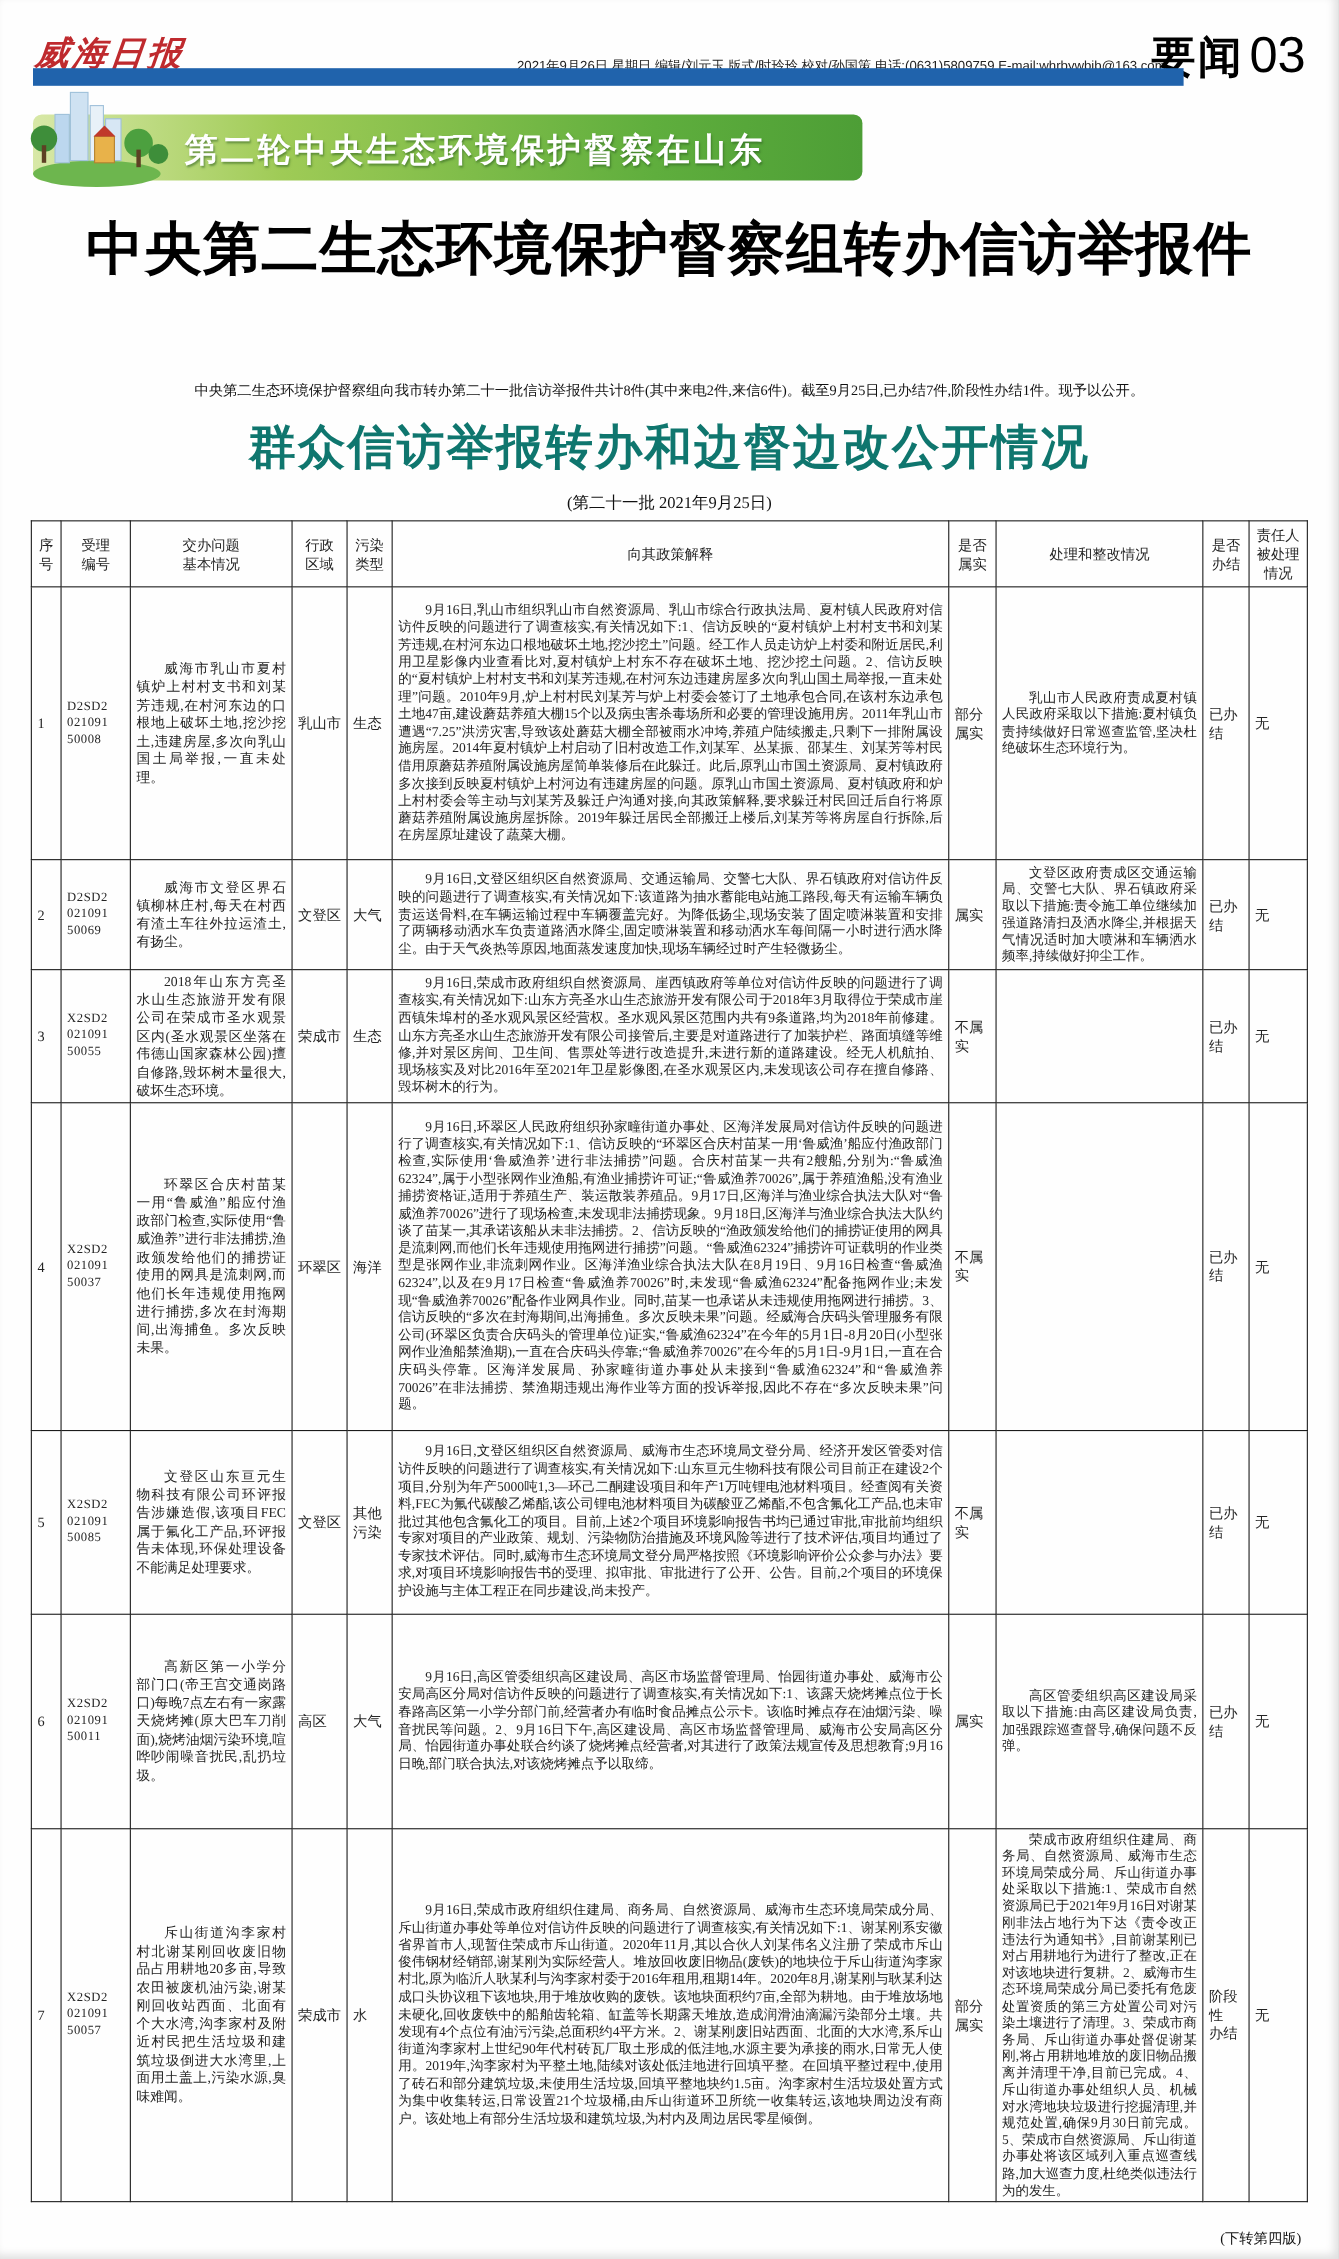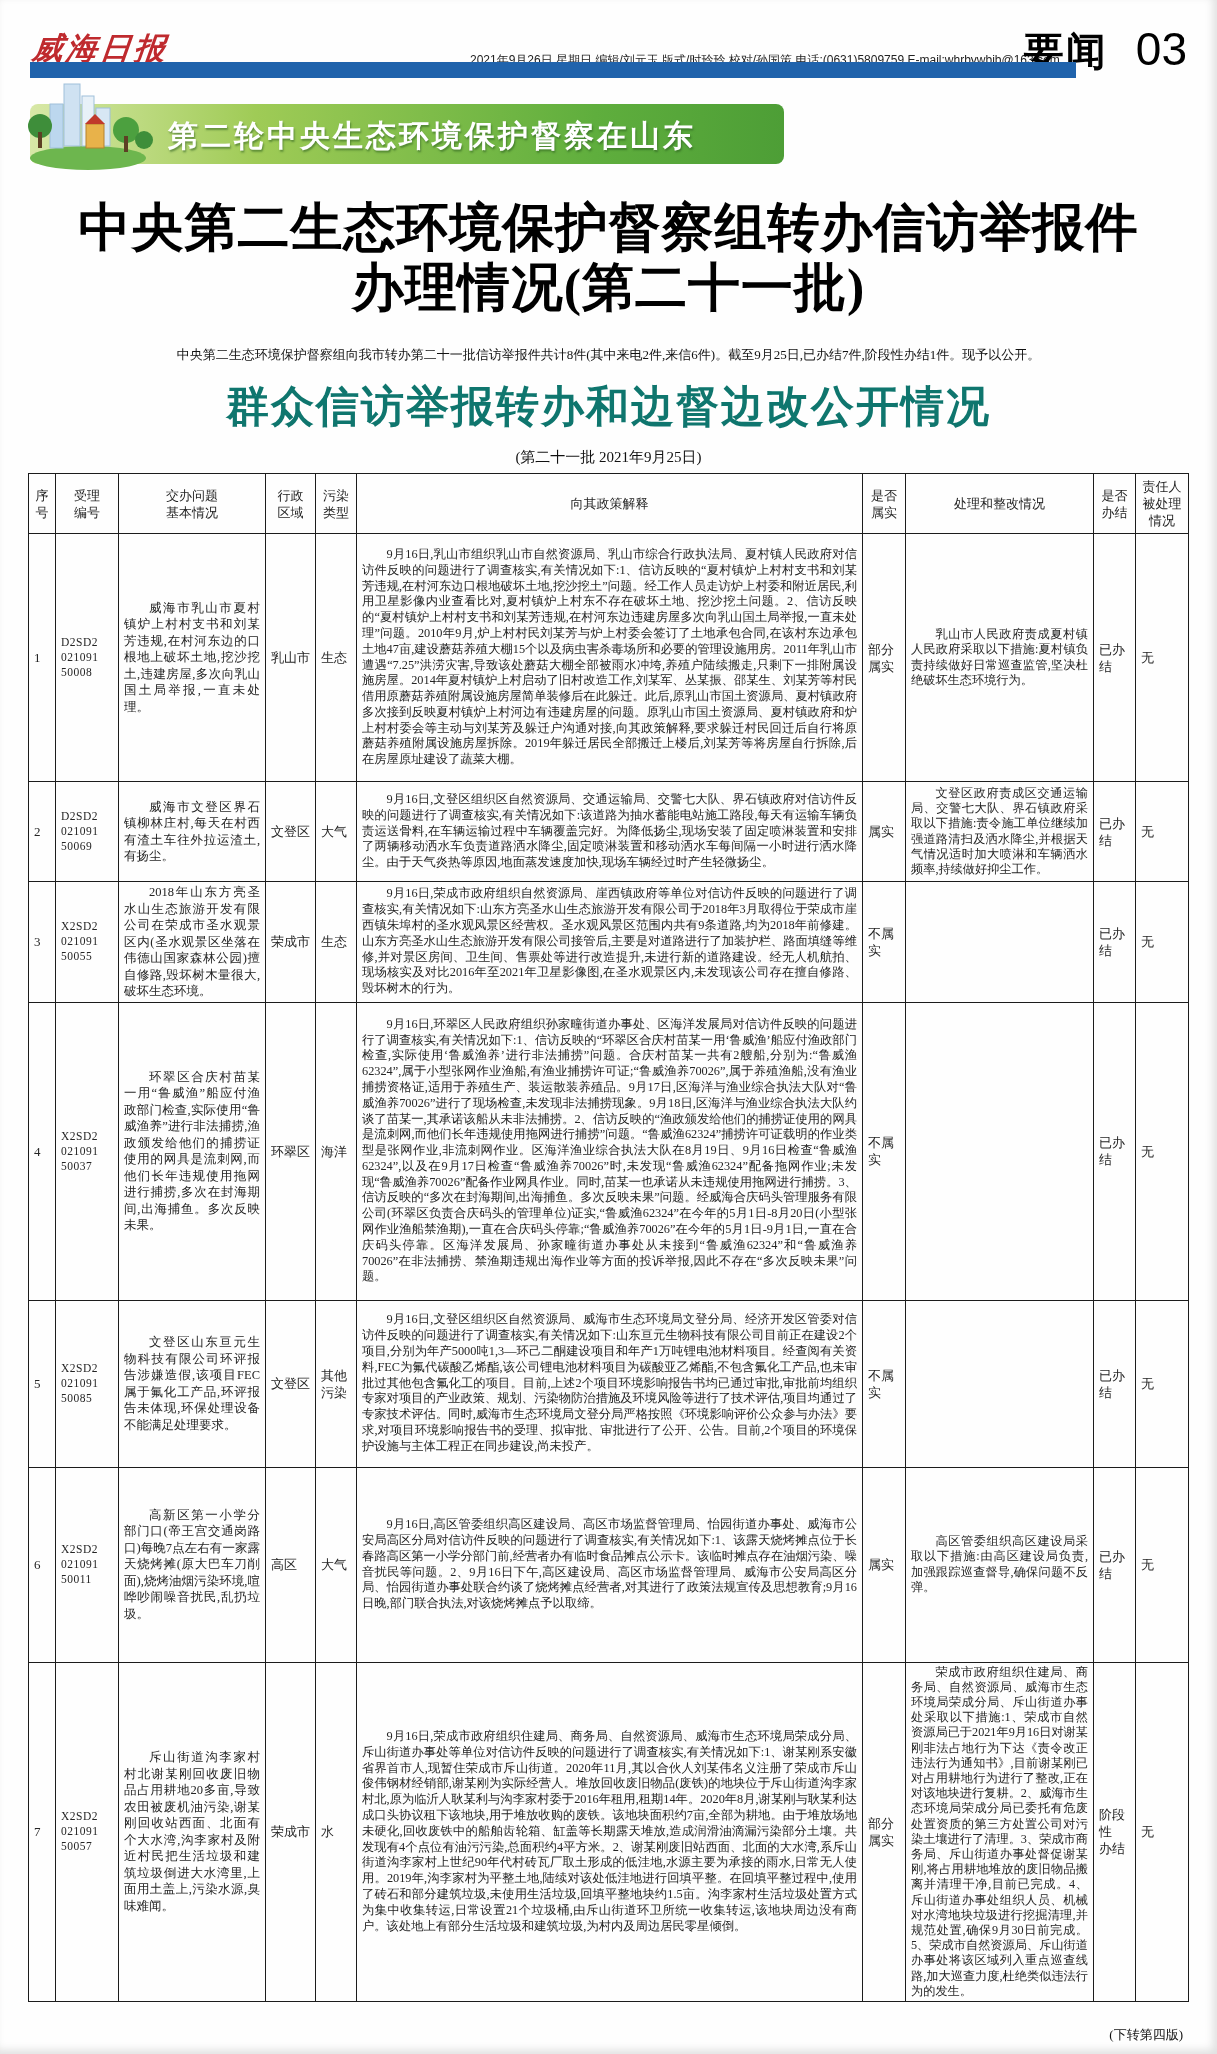--- a/index.html
+++ b/index.html
@@ -7,21 +7,21 @@
         font-family:"Liberation Serif","DejaVu Serif",serif;color:#1a1a1a;overflow:hidden;
         box-shadow:inset -4px -4px 8px rgba(0,0,0,.12);}
   
   .masthead{position:absolute;top:26px;left:30px;width:1157px;height:52px;}
   .logo{position:absolute;left:2px;top:2px;font-size:31px;font-weight:bold;color:#bf2a2e;
         font-style:italic;transform:skewX(-6deg);letter-spacing:3px;white-space:nowrap;}
   .dateline{position:absolute;left:430px;top:26px;font-size:12px;color:#222;white-space:nowrap;
         font-family:"Liberation Sans","DejaVu Sans",sans-serif;margin-left:10px;}
   .page-badge{position:absolute;right:0;top:-4px;white-space:nowrap;}
   .page-badge .sec{font-size:40px;font-weight:bold;color:#000;letter-spacing:2px;}
-  .page-badge .num{font-size:46px;color:#000;margin-left:24px;font-family:"Liberation Sans","DejaVu Sans",sans-serif;}
+  .page-badge .num{font-size:46px;color:#000;margin-left:1px;font-family:"Liberation Sans","DejaVu Sans",sans-serif;}
   .blue-bar{position:absolute;top:62px;left:30px;width:1046px;height:16px;background:#2063ac;}
   
   .banner{position:absolute;top:104px;left:30px;width:706px;height:60px;border-radius:8px;
         background:linear-gradient(90deg,#d8e8a7 0%,#9fcb56 30%,#5fae3d 75%,#4d9e36 100%);padding-left:48px;}
   .banner-illu{position:absolute;left:-4px;top:-30px;width:140px;height:96px;}
   .banner-label{position:absolute;left:138px;top:12px;font-size:30px;font-weight:bold;color:#ffffff;
         letter-spacing:3px;font-family:"Liberation Sans","DejaVu Sans",sans-serif;
         text-shadow:1px 2px 2px rgba(40,90,30,.55);white-space:nowrap;}
   
   .headline{position:absolute;top:198px;left:20px;width:1177px;text-align:center;
@@ -71,21 +71,20 @@
       <rect x="12" y="58" width="4" height="16" fill="#5d4024"></rect>
       <circle cx="100" cy="56" r="13" fill="#4ca03f"></circle>
       <rect x="98" y="62" width="4" height="16" fill="#5d4024"></rect>
       <circle cx="118" cy="66" r="9" fill="#3e8e3a"></circle>
     </svg>
     <div class="banner-label">第二轮中央生态环境保护督察在山东</div>
   </div>
 
   <div class="headline">
     <div>中央第二生态环境保护督察组转办信访举报件</div>
-    <div>办理情况(第二十一批)</div>
   </div>
   <div class="intro">中央第二生态环境保护督察组向我市转办第二十一批信访举报件共计8件(其中来电2件,来信6件)。截至9月25日,已办结7件,阶段性办结1件。现予以公开。</div>
   <div class="section-head">群众信访举报转办和边督边改公开情况</div>
   <div class="section-sub">(第二十一批 2021年9月25日)</div>
 
   <table class="report">
     <colgroup>
       <col style="width:27px">
         <col style="width:63px">
         <col style="width:147px">

